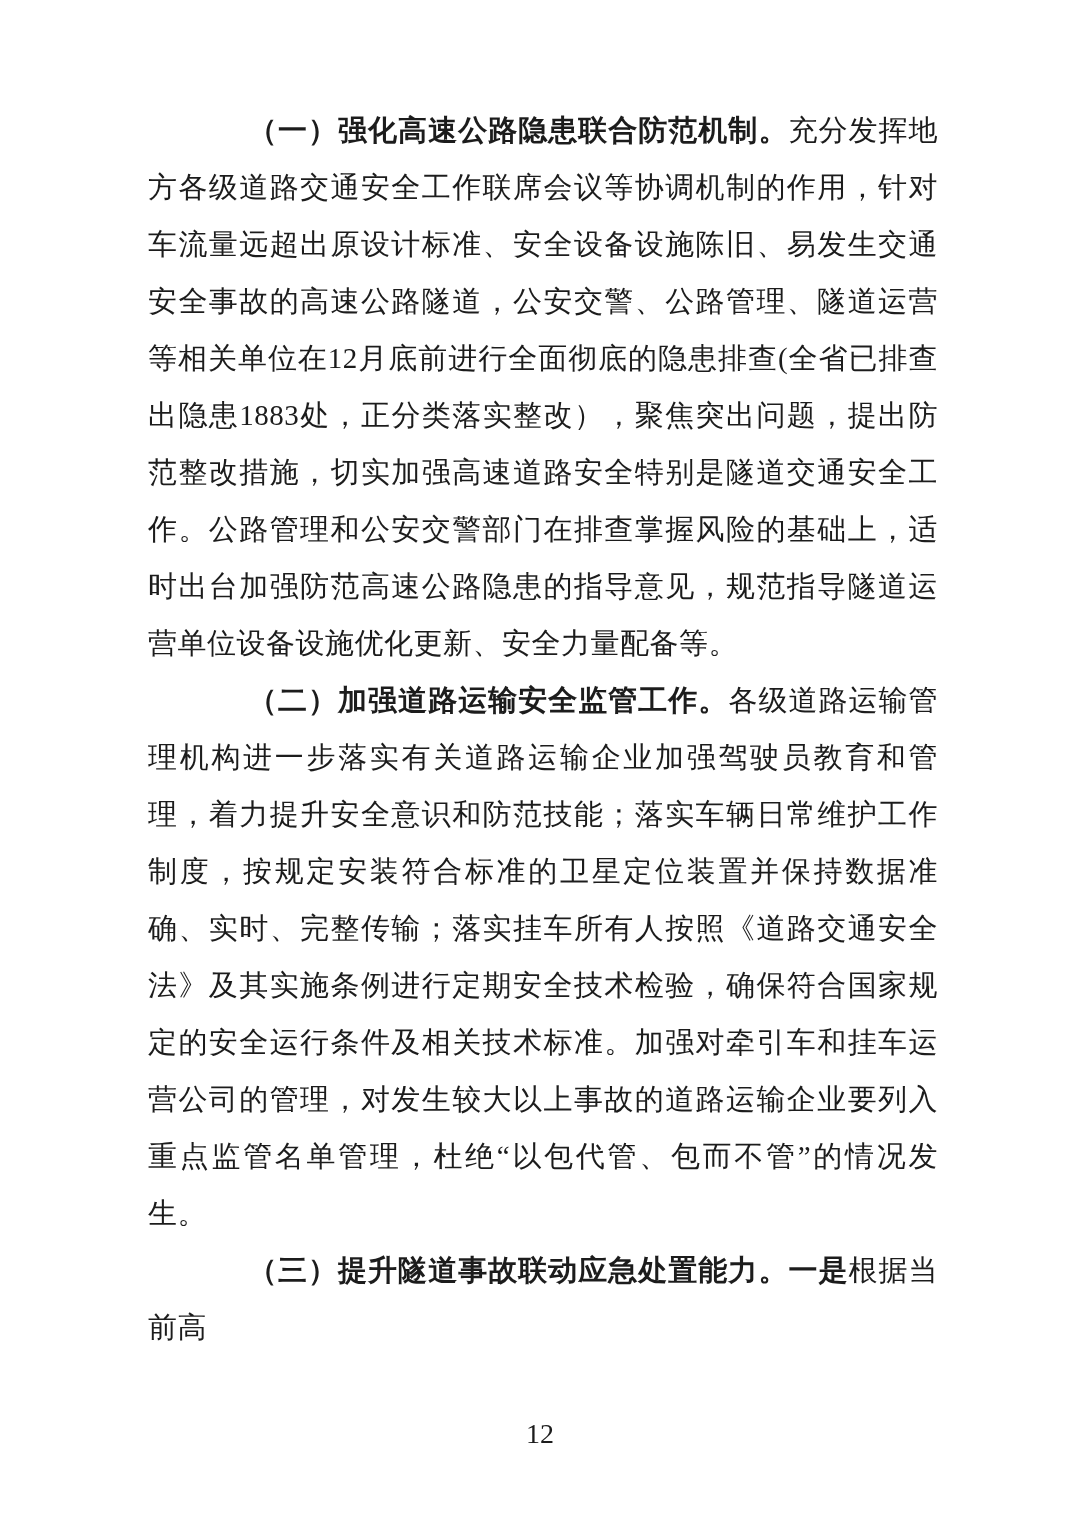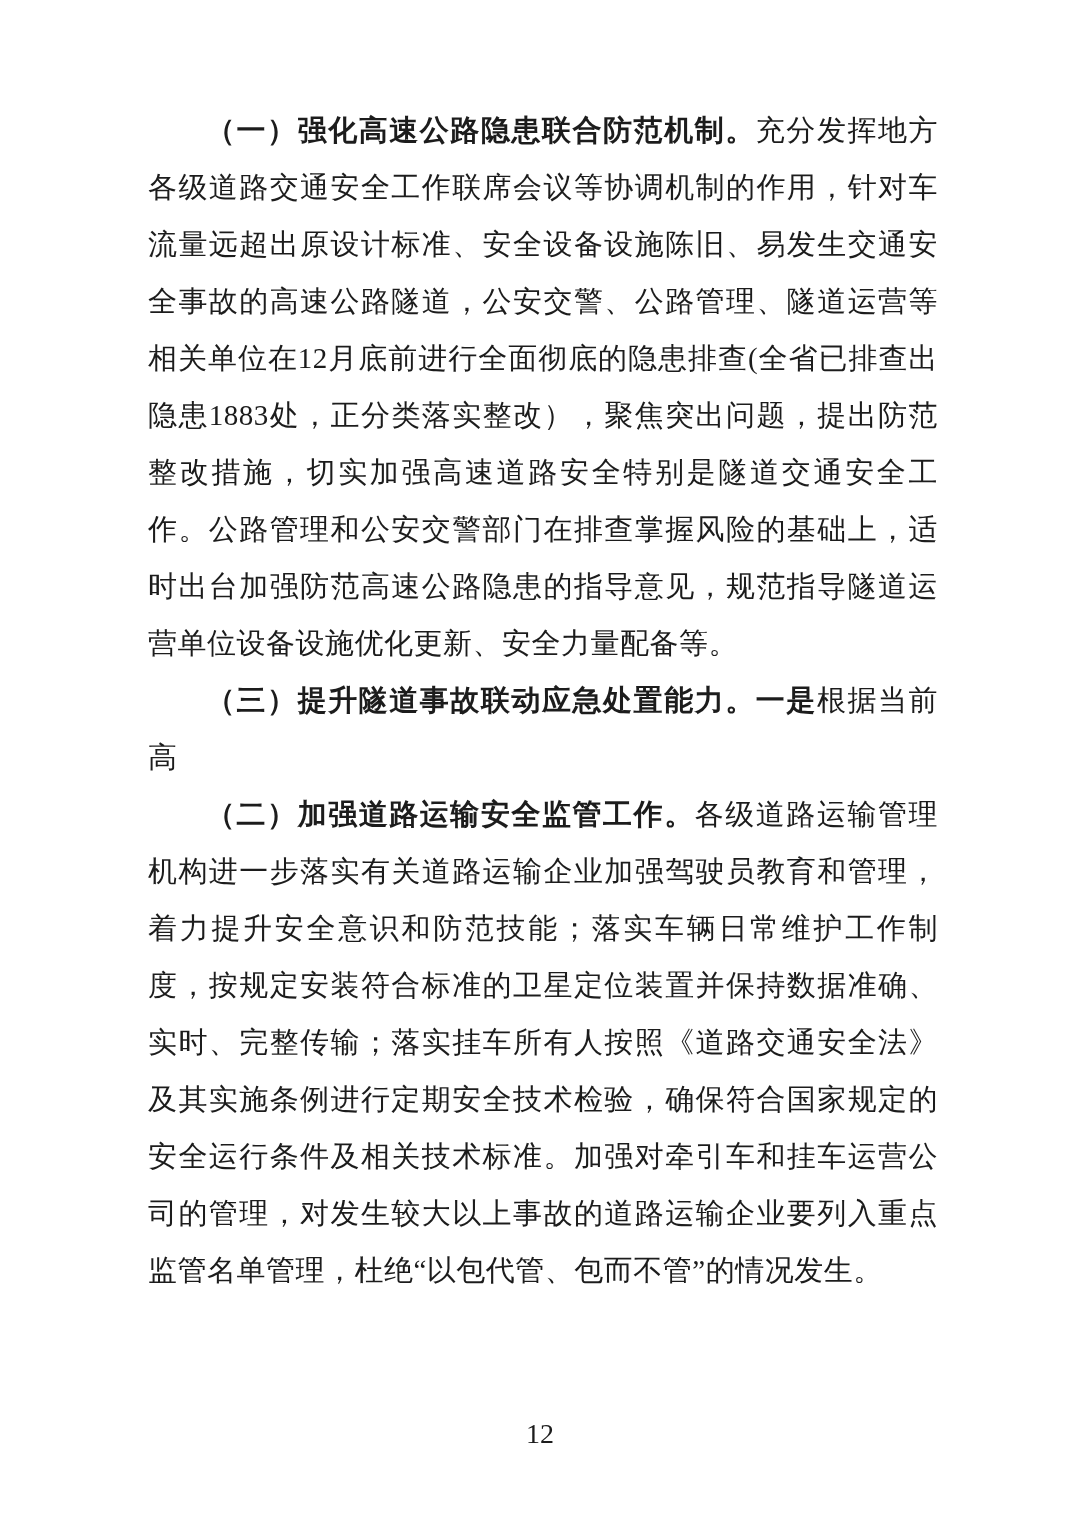--- a/index.html
+++ b/index.html
@@ -30,20 +30,21 @@
     text-justify: inter-ideograph;
     letter-spacing: 0.5px;
     word-break: break-all;
     overflow-wrap: anywhere;
   }
   .para.indent {
     text-indent: 2em;
   }
   .lead {
     font-weight: bold;
+    margin-left: 42px;
   }
   .page-number {
     position: absolute;
     left: 0;
     right: 0;
     bottom: 78px;
     text-align: center;
     font-size: 28px;
     line-height: 30px;
     color: #1c1c1c;
@@ -54,23 +55,23 @@
 
 <div class="page">
   <div class="content">
 
 
     <p class="para indent">
       <span class="lead">（一）强化高速公路隐患联合防范机制。</span><span>充分发挥地方各级道路交通安全工作联席会议等协调机制的作用，针对车流量远超出原设计标准、安全设备设施陈旧、易发生交通安全事故的高速公路隧道，公安交警、公路管理、隧道运营等相关单位在12月底前进行全面彻底的隐患排查(全省已排查出隐患1883处，正分类落实整改），聚焦突出问题，提出防范整改措施，切实加强高速道路安全特别是隧道交通安全工作。公路管理和公安交警部门在排查掌握风险的基础上，适时出台加强防范高速公路隐患的指导意见，规范指导隧道运营单位设备设施优化更新、安全力量配备等。</span>
     </p>
 
     <p class="para indent">
-      <span class="lead">（三）提升隧道事故联动应急处置能力。一是</span><span>根据当前高</span>
+      <span class="lead">（二）加强道路运输安全监管工作。</span><span>各级道路运输管理机构进一步落实有关道路运输企业加强驾驶员教育和管理，着力提升安全意识和防范技能；落实车辆日常维护工作制度，按规定安装符合标准的卫星定位装置并保持数据准确、实时、完整传输；落实挂车所有人按照《道路交通安全法》及其实施条例进行定期安全技术检验，确保符合国家规定的安全运行条件及相关技术标准。加强对牵引车和挂车运营公司的管理，对发生较大以上事故的道路运输企业要列入重点监管名单管理，杜绝“以包代管、包而不管”的情况发生。</span>
     </p>
 
     <p class="para indent">
-      <span class="lead">（二）加强道路运输安全监管工作。</span><span>各级道路运输管理机构进一步落实有关道路运输企业加强驾驶员教育和管理，着力提升安全意识和防范技能；落实车辆日常维护工作制度，按规定安装符合标准的卫星定位装置并保持数据准确、实时、完整传输；落实挂车所有人按照《道路交通安全法》及其实施条例进行定期安全技术检验，确保符合国家规定的安全运行条件及相关技术标准。加强对牵引车和挂车运营公司的管理，对发生较大以上事故的道路运输企业要列入重点监管名单管理，杜绝“以包代管、包而不管”的情况发生。</span>
+      <span class="lead">（三）提升隧道事故联动应急处置能力。一是</span><span>根据当前高</span>
     </p>
 
   </div>
 
   <div class="page-number">12</div>
 </div>
 
 </body></html>

